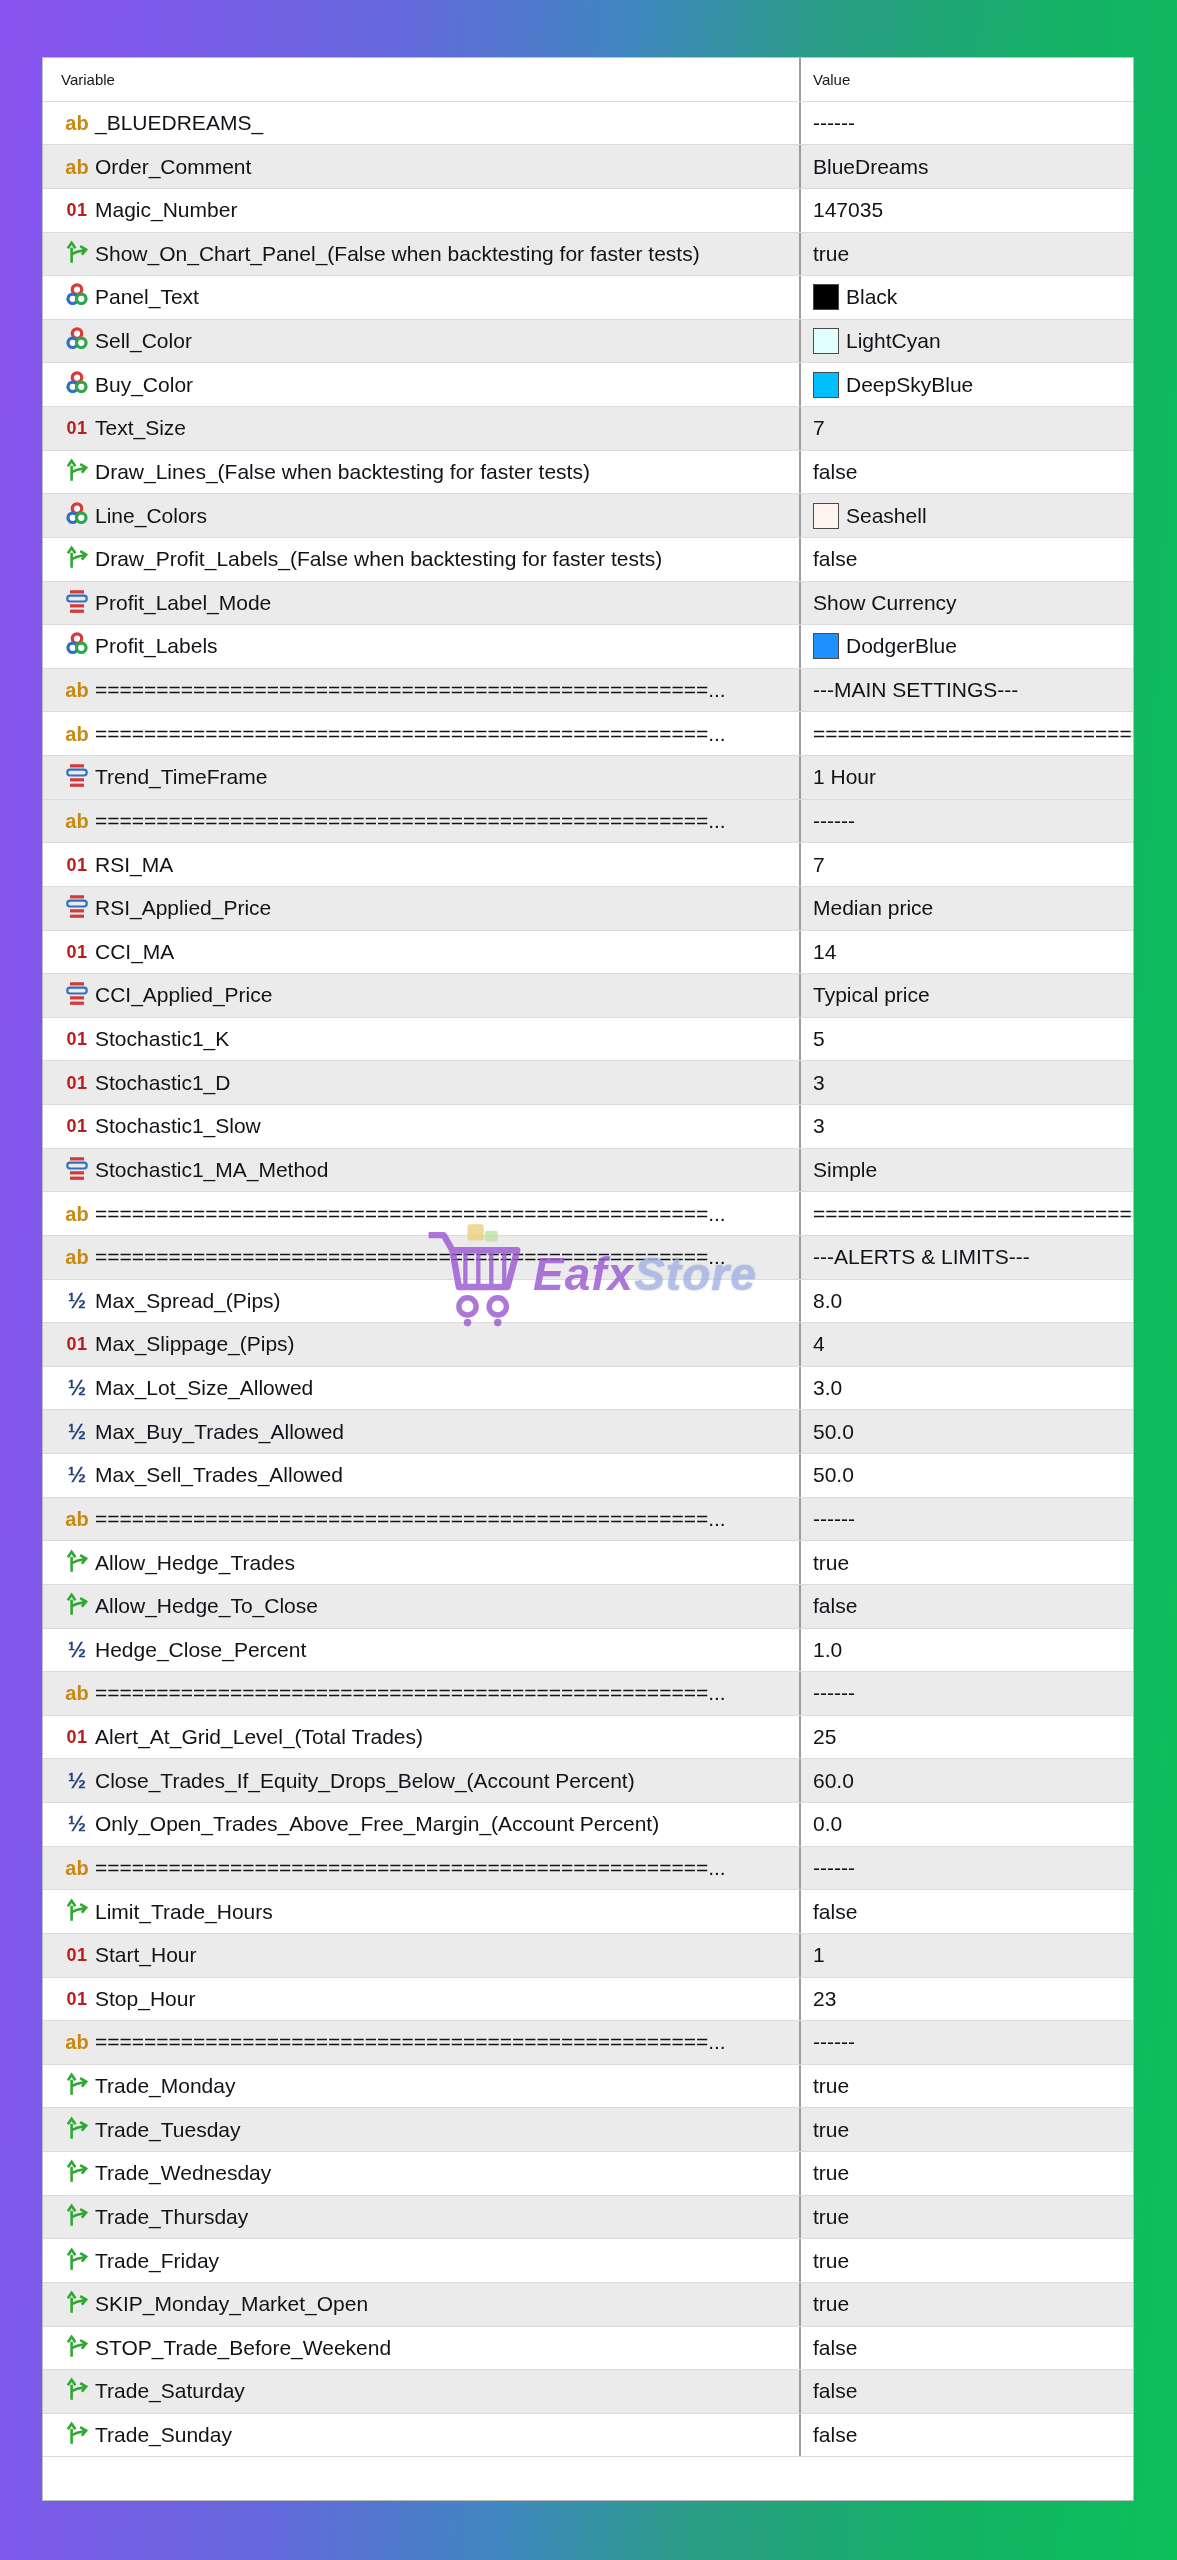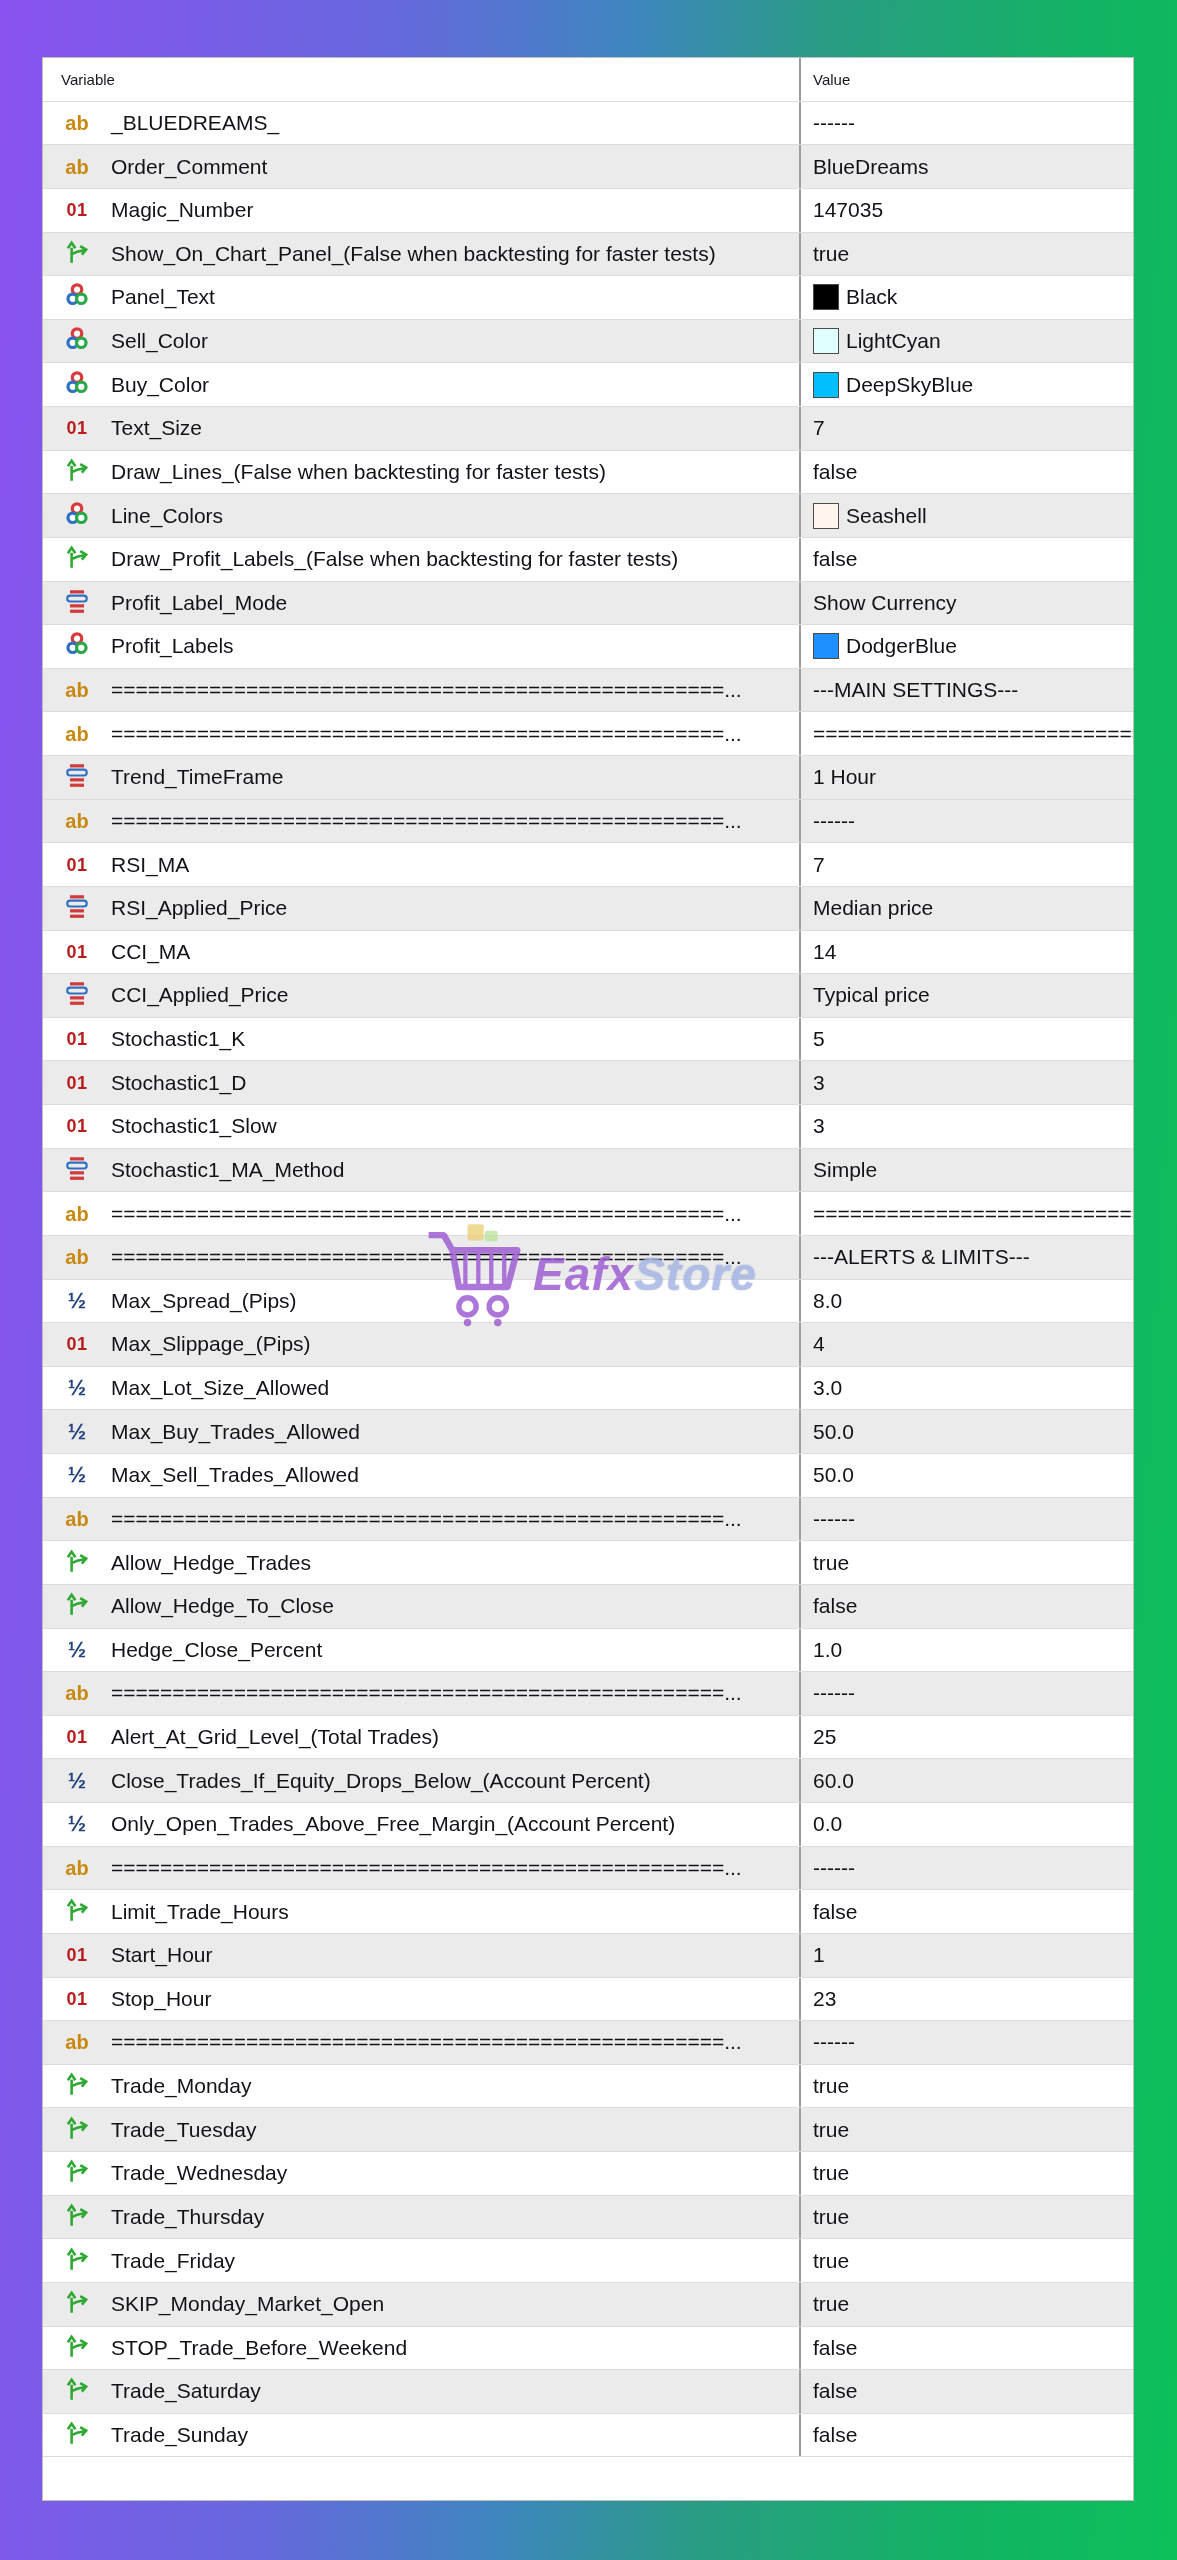--- a/index.html
+++ b/index.html
@@ -42,21 +42,20 @@
   .c2 {
     flex: 1 1 auto;
     display: flex; align-items: center;
     padding-left: 12px;
     overflow: hidden; white-space: nowrap;
   }
   .hdr .c1 { padding-left: 18px; }
   .hdr-label { font-size: 15px; color: #15171c; }
   .icon-slot {
     width: 36px; flex: 0 0 36px;
-    margin-right: 16px;
     display: flex; align-items: center; justify-content: center;
   }
   .lbl, .val { font-size: 21px; color: #111318; }
   .glyph { font-weight: bold; font-size: 19px; line-height: 1; }
   .glyph.ab { color: #c9880f; font-size: 20px; }
   .glyph.int { color: #b91c1c; font-size: 18px; letter-spacing: 0.5px; }
   .glyph.dbl { color: #23427e; font-size: 22px; }
   .swatch {
     width: 26px; height: 26px;
     flex: 0 0 26px;

